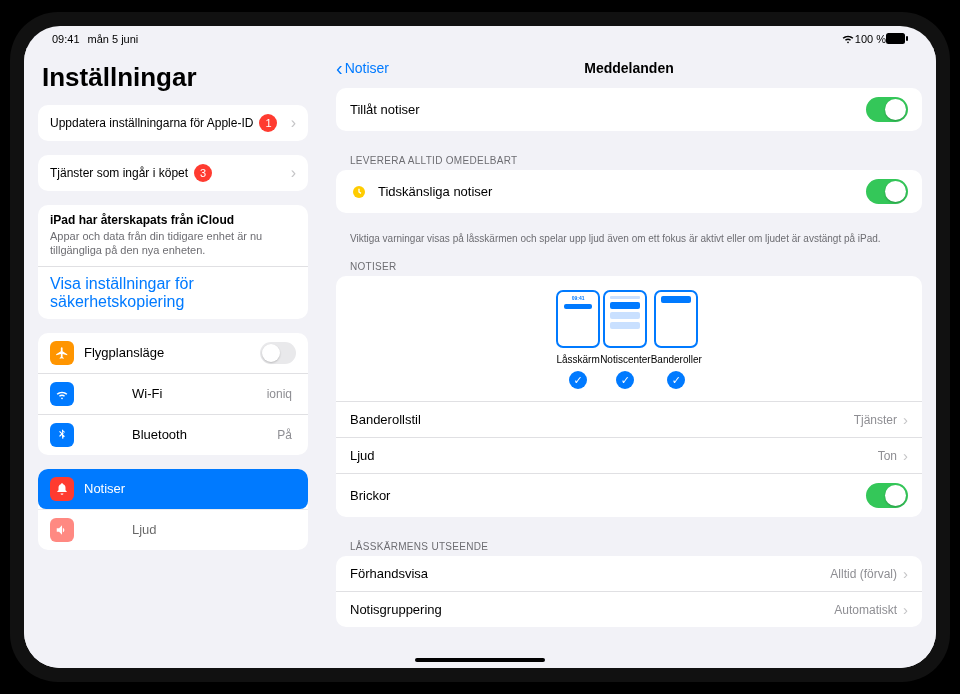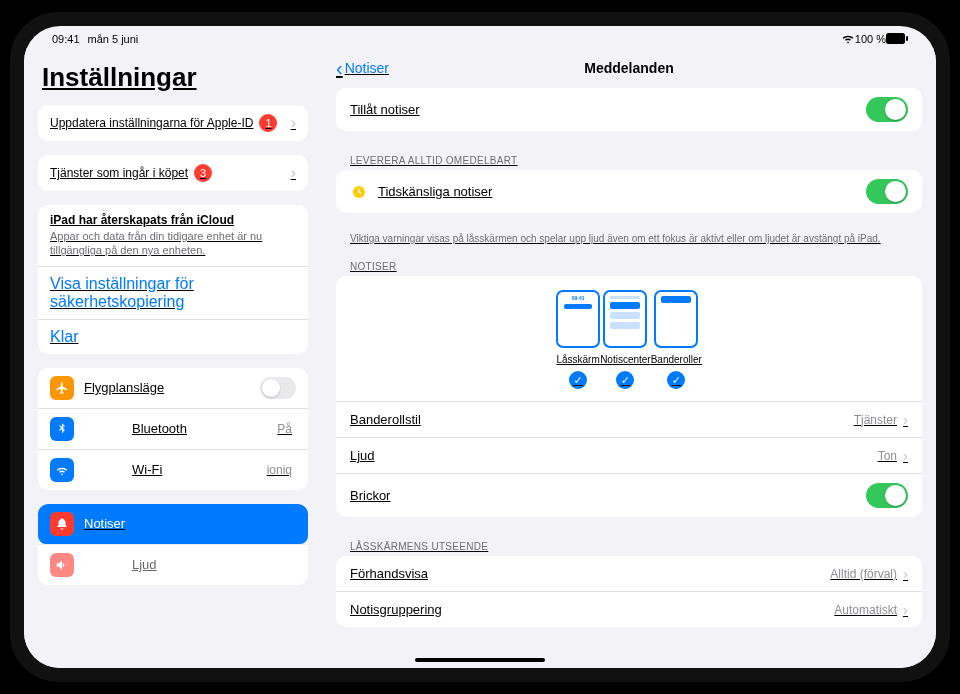--- a/index.html
+++ b/index.html
@@ -2,21 +2,21 @@
 <html><head>
 <meta charset="utf-8">
 <style>
 * { box-sizing: border-box; margin: 0; padding: 0; font-family: -apple-system, "Helvetica Neue", Arial, sans-serif; }
 body { background: #000; display: flex; justify-content: center; align-items: center; height: 694px; }
 .tablet { width: 940px; height: 670px; background: #111; border-radius: 48px; padding: 14px; position: relative; }
 .screen { width: 100%; height: 100%; background: #f2f2f7; border-radius: 36px; overflow: hidden; display: flex; flex-direction: column; }
 .statusbar { height: 22px; display: flex; align-items: center; justify-content: space-between; padding: 4px 28px 0 28px; font-size: 11px; font-weight: 500; color: #000; }
 .sb-left { display: flex; gap: 8px; }
 .sb-right { display: flex; align-items: center; }
-.content { flex: 1; display: flex; overflow: hidden; text-decoration: underline; }
+.content { flex: 1; display: flex; overflow: hidden; }
 .sidebar { width: 298px; background: #f2f2f7; padding: 8px 14px; overflow-y: auto; }
 .sidebar h1 { font-size: 26px; font-weight: 700; margin: 6px 0 12px 4px; }
 .card { background: #fff; border-radius: 10px; margin-bottom: 14px; overflow: hidden; }
 .row { display: flex; align-items: center; padding: 8px 12px; font-size: 13px; min-height: 36px; position: relative; }
 .row + .row { border-top: 0.5px solid #e0e0e3; gap: 48px; }
 .row .chev { color: #c5c5c7; font-size: 16px; margin-left: auto; }
 .avatar { width: 44px; height: 44px; border-radius: 50%; background: radial-gradient(circle at 30% 30%, #d9c4a6, #8d6f52); margin-right: 10px; flex-shrink: 0; }
 .account-name { font-weight: 500; font-size: 15px; }
 .account-sub { font-size: 10px; color: #7f7f83; }
 .badge-red { background: #ff3b30; color: #fff; border-radius: 10px; min-width: 18px; height: 18px; font-size: 11px; display: inline-flex; align-items: center; justify-content: center; padding: 0 5px; margin-left: 6px; }
@@ -108,50 +108,49 @@
       <span style="font-size:12px;">Tjänster som ingår i köpet</span>
       <span class="badge-red">3</span>
       <span class="chev">›</span>
     </div>
   </div>
 
   <div class="card">
     <div class="info-title">iPad har återskapats från iCloud</div>
     <div class="info-text">Appar och data från din tidigare enhet är nu tillgängliga på den nya enheten.</div>
     <div class="link-row">Visa inställningar för säkerhetskopiering</div>
-    <div class="link-row">Klar</div>
   </div>
 
   <div class="card">
     <div class="row">
       <div class="icon-box ic-airplane">
         <svg width="14" height="14" viewBox="0 0 24 24">
                   <path fill="#fff" d="M21 16v-2l-8-5V3.5C13 2.7 12.3 2 11.5 2S10 2.7 10 3.5V9l-8 5v2l8-2.5V19l-2 1.5V22l3.5-1 3.5 1v-1.5L13 19v-5.5l8 2.5z"></path>
                 </svg>
       </div>
       <span>Flygplansläge</span>
       <div class="mini-toggle"></div>
     </div>
     <div class="row">
+      <div class="icon-box ic-wifi">
+        <svg width="14" height="14" viewBox="0 0 24 24">
+                  <path fill="#fff" d="M12 18c.8 0 1.5.7 1.5 1.5S12.8 21 12 21s-1.5-.7-1.5-1.5S11.2 18 12 18zm0-5c2 0 3.8.8 5.2 2.1l-1.7 1.7C14.6 16 13.4 15.5 12 15.5s-2.6.5-3.5 1.3l-1.7-1.7C8.2 13.8 10 13 12 13zm0-5c3.6 0 6.8 1.4 9.2 3.7l-1.7 1.7C17.6 11.6 15 10.5 12 10.5S6.4 11.6 4.5 13.4l-1.7-1.7C5.2 9.4 8.4 8 12 8z"></path>
+                </svg>
+      </div>
+      <span>Wi-Fi</span>
+      <span class="detail">ioniq</span>
+    </div>
+    <div class="row">
       <div class="icon-box ic-bt">
         <svg width="14" height="14" viewBox="0 0 24 24">
                   <path fill="#fff" d="M12 2l5 5-3.5 3.5L17 14l-5 5v-7.2L8.4 15 7 13.6 10.6 10 7 6.4 8.4 5 12 8.6V2zm1.5 3.6v3.8L15.4 7.5 13.5 5.6zm0 9v3.8l1.9-1.9-1.9-1.9z"></path>
                 </svg>
       </div>
       <span>Bluetooth</span>
       <span class="detail">På</span>
-    </div>
-    <div class="row">
-      <div class="icon-box ic-wifi">
-        <svg width="14" height="14" viewBox="0 0 24 24">
-                  <path fill="#fff" d="M12 18c.8 0 1.5.7 1.5 1.5S12.8 21 12 21s-1.5-.7-1.5-1.5S11.2 18 12 18zm0-5c2 0 3.8.8 5.2 2.1l-1.7 1.7C14.6 16 13.4 15.5 12 15.5s-2.6.5-3.5 1.3l-1.7-1.7C8.2 13.8 10 13 12 13zm0-5c3.6 0 6.8 1.4 9.2 3.7l-1.7 1.7C17.6 11.6 15 10.5 12 10.5S6.4 11.6 4.5 13.4l-1.7-1.7C5.2 9.4 8.4 8 12 8z"></path>
-                </svg>
-      </div>
-      <span>Wi-Fi</span>
-      <span class="detail">ioniq</span>
     </div>
   </div>
 
   <div class="card">
     <div class="row selected">
       <div class="icon-box ic-notif">
         <svg width="14" height="14" viewBox="0 0 24 24">
                   <path fill="#fff" d="M12 2a2 2 0 012 2c2.5.9 4 3.2 4 6v4l2 2v1H4v-1l2-2v-4c0-2.8 1.5-5.1 4-6a2 2 0 012-2zm0 20a2.5 2.5 0 002.5-2.5h-5A2.5 2.5 0 0012 22z"></path>
                 </svg>
       </div>

